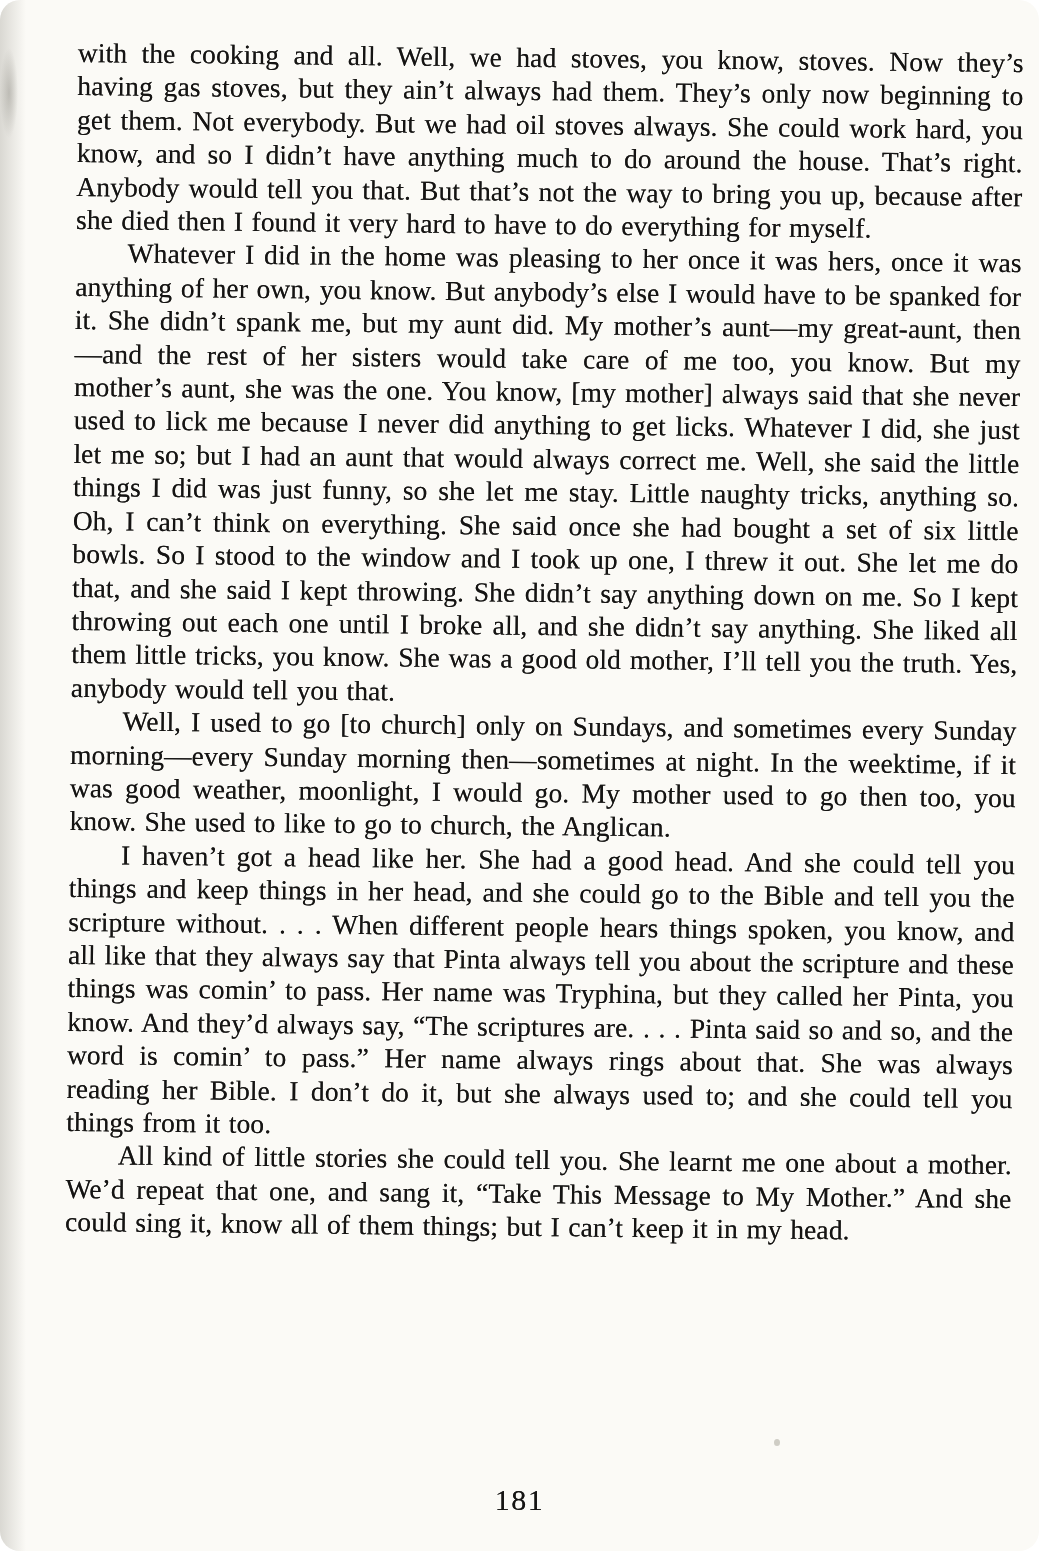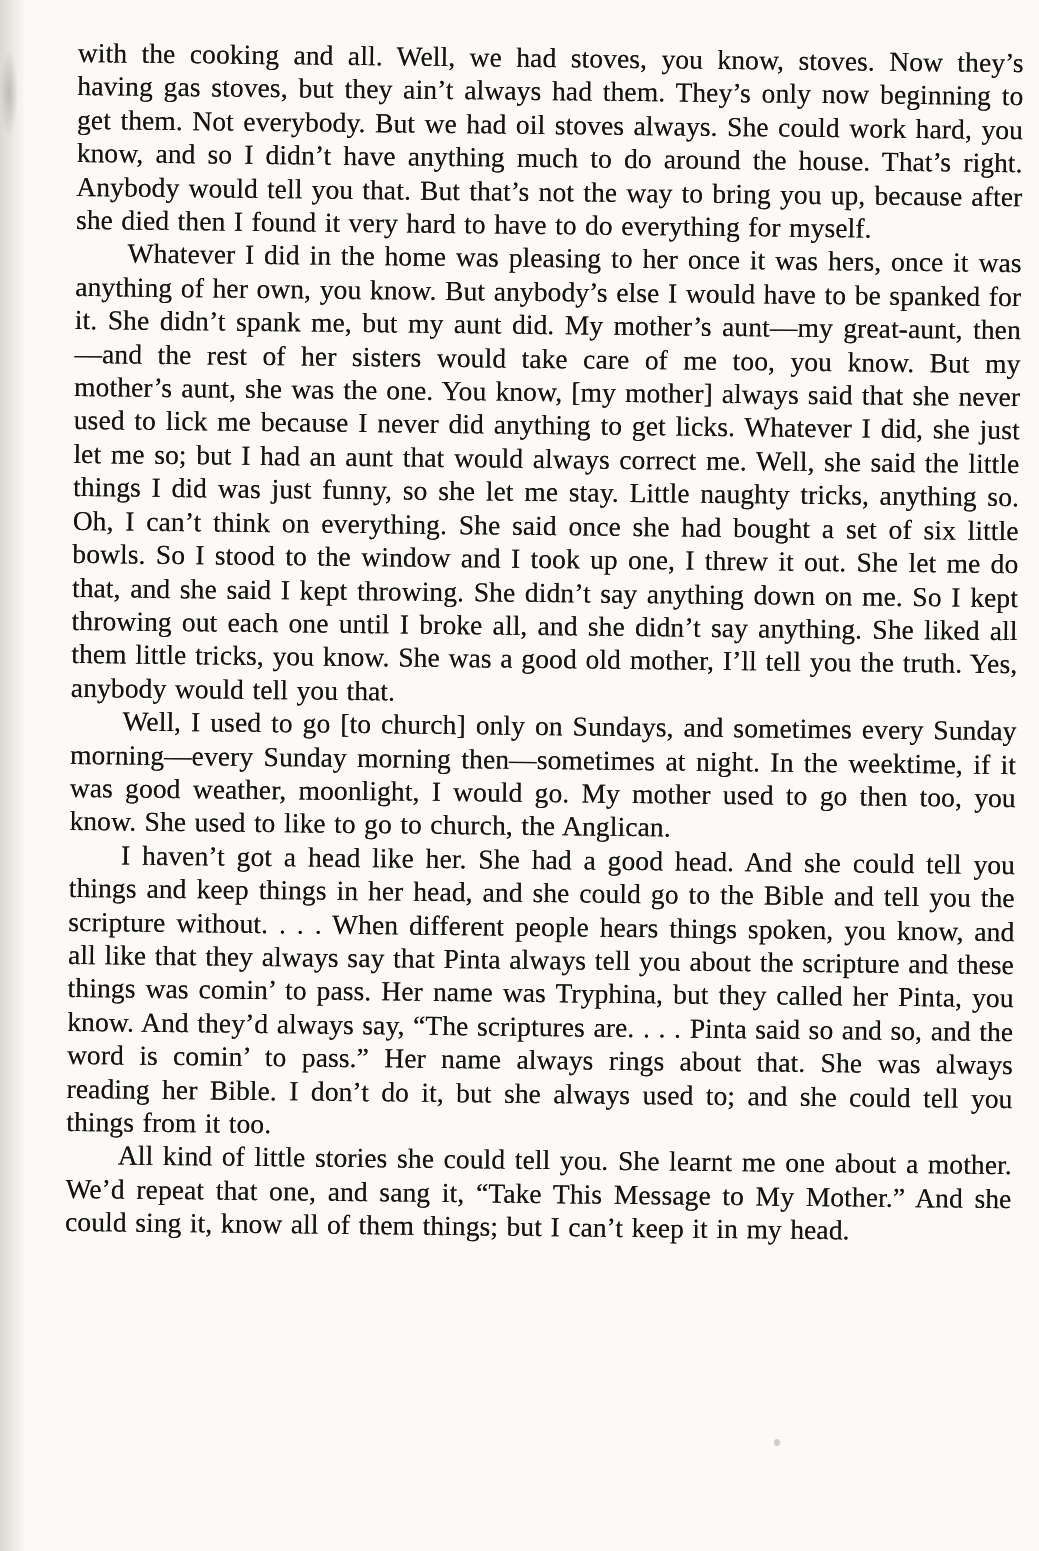--- a/index.html
+++ b/index.html
@@ -8,20 +8,21 @@
     background: #ffffff;
   }
   .page {
     position: relative;
     width: 1039px;
     height: 1551px;
     background: #fbfaf6;
     overflow: hidden;
     font-family: "Liberation Serif", "DejaVu Serif", serif;
     color: #151413;
+    border-radius: 20px;
   }
   
   .scan-edge {
     position: absolute;
     left: 0; top: 0; bottom: 0;
     width: 26px;
     background: linear-gradient(90deg, rgba(190,188,181,0.55), rgba(190,188,181,0.0));
     pointer-events: none;
   }
   .scan-smudge {
@@ -80,15 +81,16 @@
   <div class="scan-smudge"></div>
 
   <div class="text-block">
     <p class="para">with the cooking and all. Well, we had stoves, you know, stoves. Now they’s having gas stoves, but they ain’t always had them. They’s only now beginning to get them. Not everybody. But we had oil stoves always. She could work hard, you know, and so I didn’t have anything much to do around the house. That’s right. Anybody would tell you that. But that’s not the way to bring you up, because after she died then I found it very hard to have to do everything for myself.</p>
     <p class="para indent">Whatever I did in the home was pleasing to her once it was hers, once it was anything of her own, you know. But anybody’s else I would have to be spanked for it. She didn’t spank me, but my aunt did. My mother’s aunt—my great-aunt, then—and the rest of her sisters would take care of me too, you know. But my mother’s aunt, she was the one. You know, [my mother] always said that she never used to lick me because I never did anything to get licks. Whatever I did, she just let me so; but I had an aunt that would always correct me. Well, she said the little things I did was just funny, so she let me stay. Little naughty tricks, anything so. Oh, I can’t think on everything. She said once she had bought a set of six little bowls. So I stood to the window and I took up one, I threw it out. She let me do that, and she said I kept throwing. She didn’t say anything down on me. So I kept throwing out each one until I broke all, and she didn’t say anything. She liked all them little tricks, you know. She was a good old mother, I’ll tell you the truth. Yes, anybody would tell you that.</p>
     <p class="para indent">Well, I used to go [to church] only on Sundays, and sometimes every Sunday morning—every Sunday morning then—sometimes at night. In the weektime, if it was good weather, moonlight, I would go. My mother used to go then too, you know. She used to like to go to church, the Anglican.</p>
     <p class="para indent">I haven’t got a head like her. She had a good head. And she could tell you things and keep things in her head, and she could go to the Bible and tell you the scripture without. . . . When different people hears things spoken, you know, and all like that they always say that Pinta always tell you about the scripture and these things was comin’ to pass. Her name was Tryphina, but they called her Pinta, you know. And they’d always say, “The scriptures are. . . . Pinta said so and so, and the word is comin’ to pass.” Her name always rings about that. She was always reading her Bible. I don’t do it, but she always used to; and she could tell you things from it too.</p>
     <p class="para indent">All kind of little stories she could tell you. She learnt me one about a mother. We’d repeat that one, and sang it, “Take This Message to My Mother.” And she could sing it, know all of them things; but I can’t keep it in my head.</p>
   </div>
 
+  <div class="page-number">181</div>
 
   <div class="speck"></div>
 </div>
 
 </body></html>

